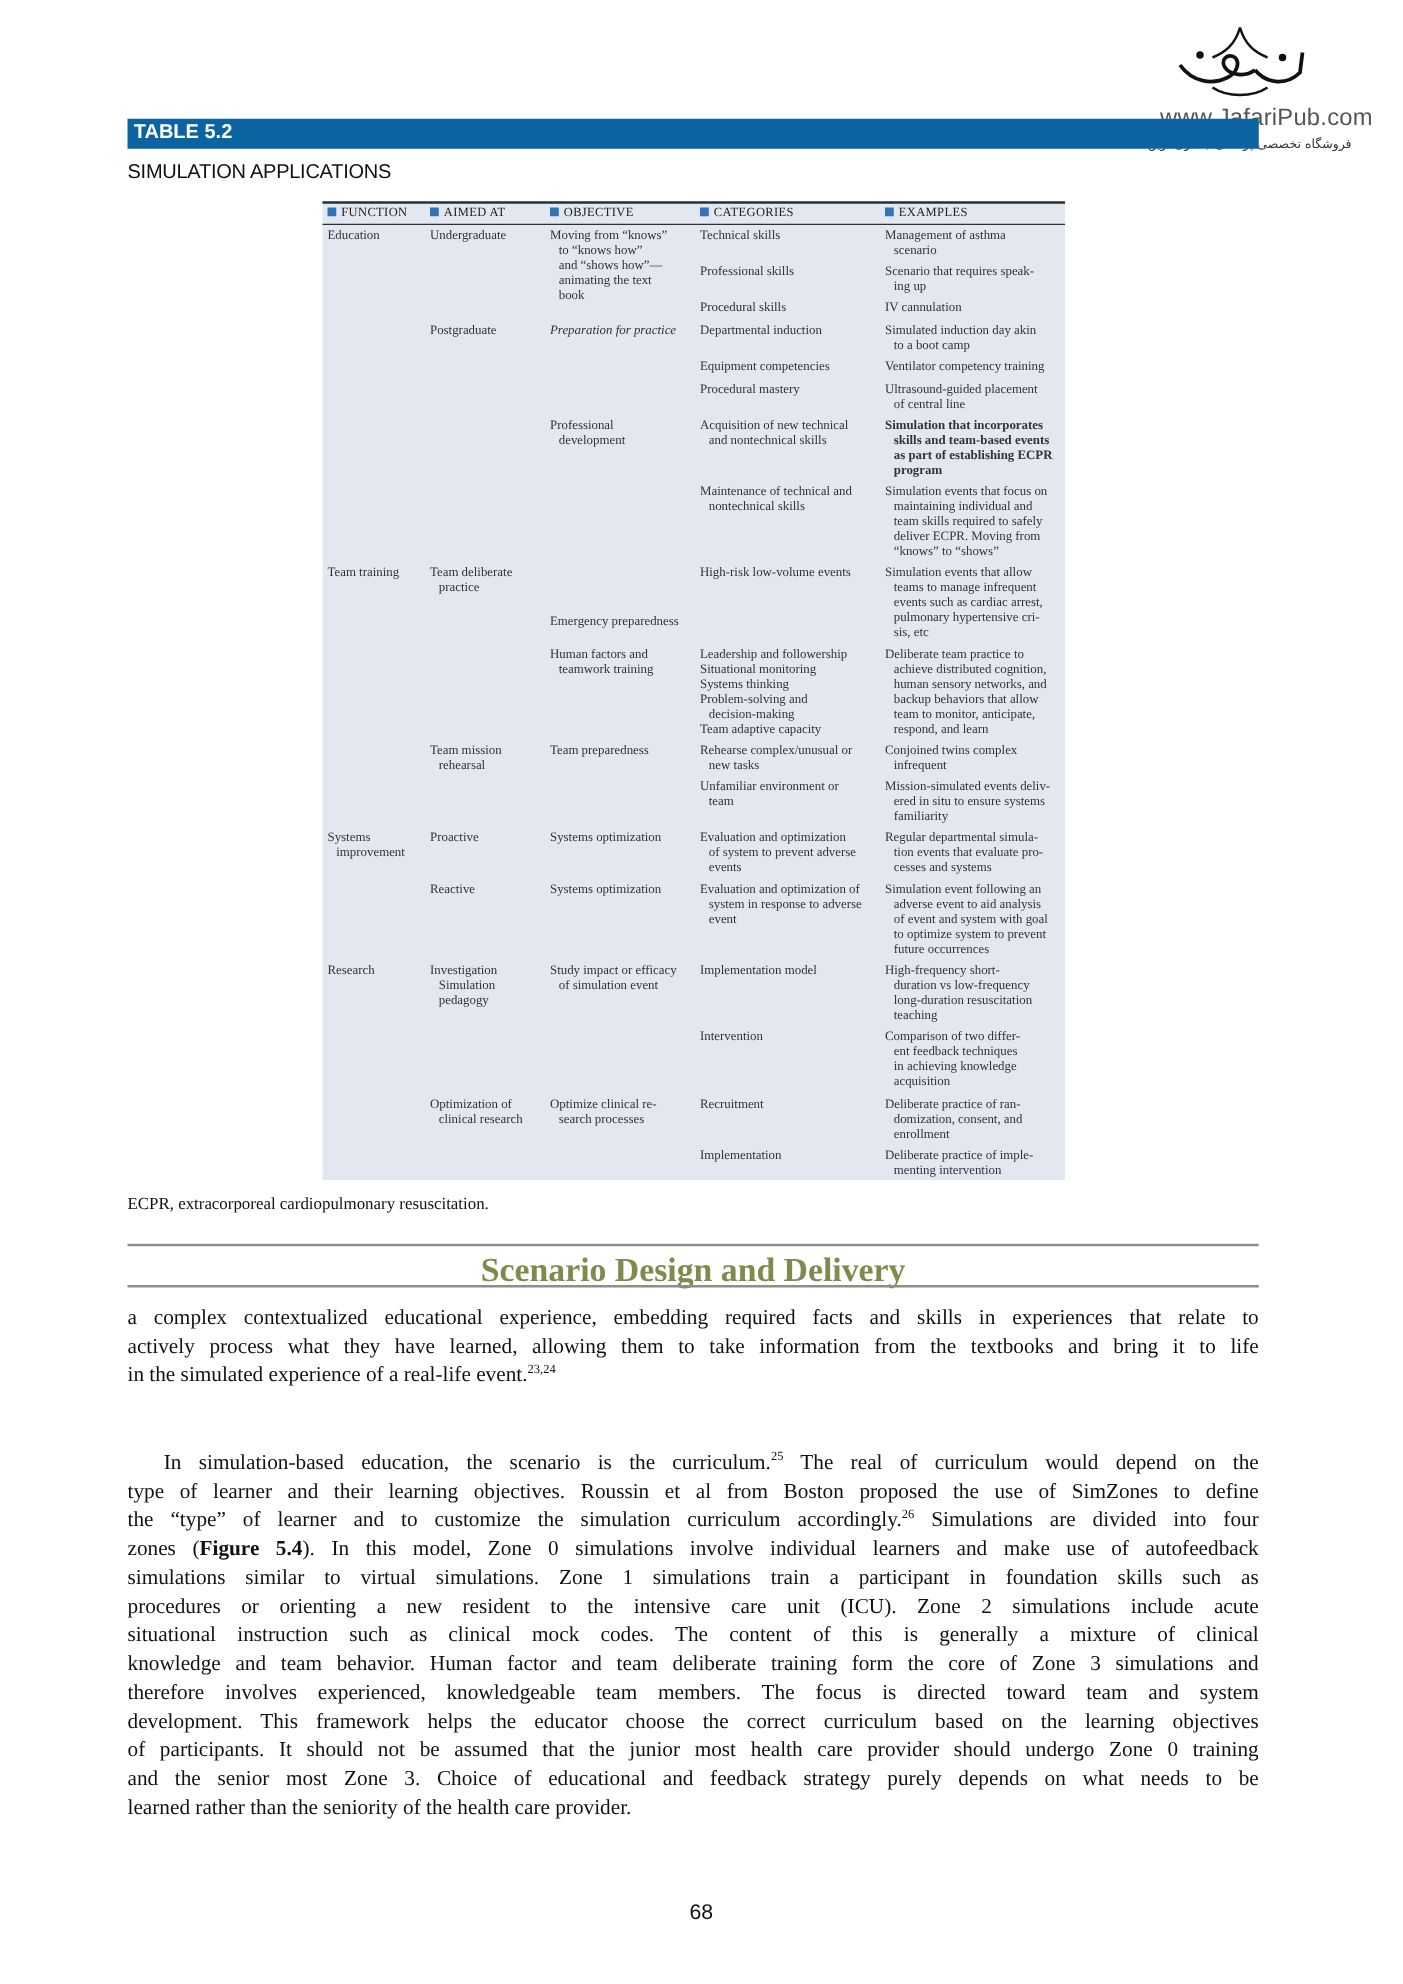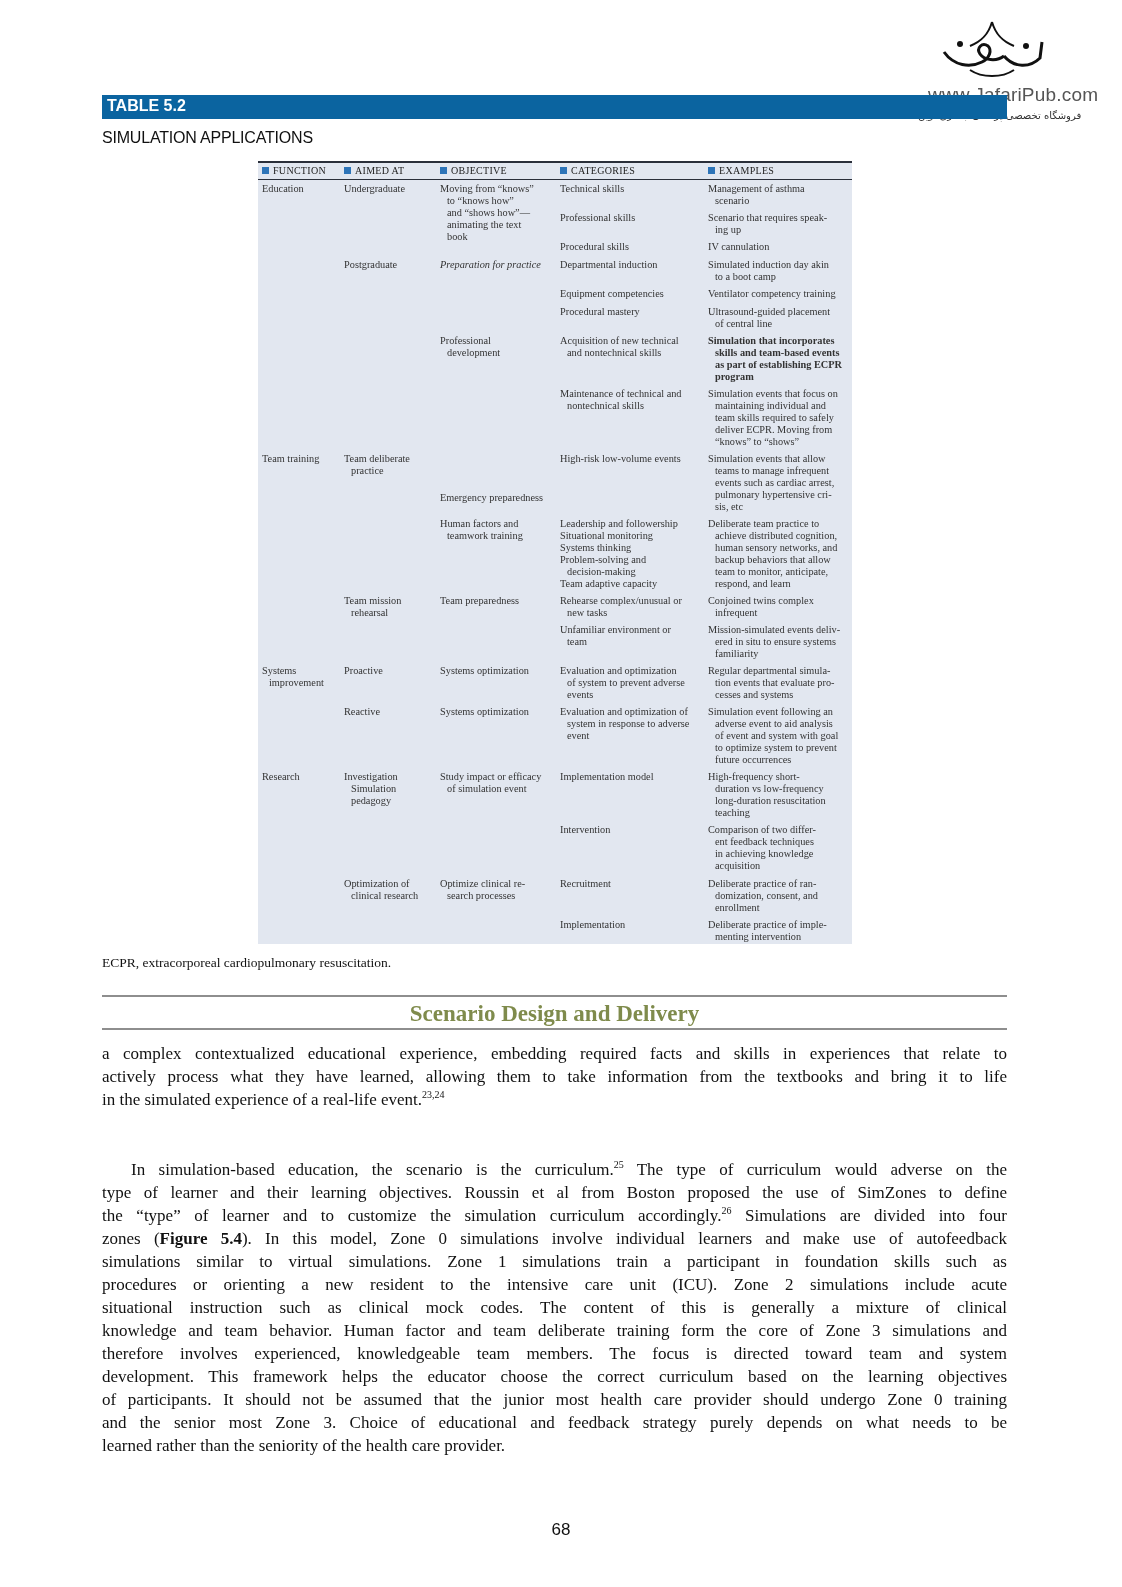--- a/index.html
+++ b/index.html
@@ -18,21 +18,21 @@
   .tbl-wrap { position: absolute; left: 258px; top: 161px; width: 594px; height: 781px; background: #e2e7f0; border-top: 2px solid #2a2f3a; }
   .tbl-head { position: absolute; left: 0; top: 0; width: 594px; height: 16px; border-bottom: 1px solid #2a2f3a; }
   .th { position: absolute; top: 2px; font-size: 10px; letter-spacing: 0.3px; color: #222; white-space: nowrap; }
   .th .sq { display: inline-block; width: 7px; height: 7px; background: #2d74b8; margin-right: 4px; vertical-align: 0px; }
   .c { position: absolute; font-size: 10.3px; line-height: 12px; color: #333; }
   .c .ln { display: block; white-space: nowrap; }
   .c .ind { padding-left: 7px; }
 
   .footnote { position: absolute; left: 102px; top: 955px; font-size: 13.5px; color: #111; }
   .rule { position: absolute; left: 102px; width: 905px; height: 2px; background: #8e8e8e; }
-  .section-title { position: absolute; left: 102px; top: 1001px; width: 905px; text-align: center; font-weight: bold; font-size: 23px; color: #7f8b4c; }
+  .section-title { position: absolute; left: 102px; top: 1001px; width: 905px; text-align: center; font-weight: bold; font-size: 27px; color: #7f8b4c; }
 
   .body-text { position: absolute; left: 102px; width: 905px; font-size: 17px; line-height: 23px; color: #111; text-align: justify; }
   .body-text .line { display: block; height: 23px; white-space: nowrap; text-align-last: justify; overflow: hidden; }
   .body-text .line.last { text-align-last: left; }
   .body-text .indent { padding-left: 29px; }
   sup { font-size: 10px; line-height: 0; vertical-align: 7px; }
 
   .page-num { position: absolute; left: 0; width: 1122px; top: 1520px; text-align: center; font-family: "Liberation Sans", sans-serif; font-size: 17px; color: #111; }
 </style>
 </head>
@@ -349,21 +349,21 @@
 <div class="section-title">Scenario Design and Delivery</div>
 <div class="rule" style="top:1028px"></div>
 
 <div class="body-text" style="top:1042px">
   <span class="line">a complex contextualized educational experience, embedding required facts and skills in experiences that relate to</span>
   <span class="line">actively process what they have learned, allowing them to take information from the textbooks and bring it to life</span>
   <span class="line last"><span>in the simulated experience of a real-life event.</span><sup>23,24</sup></span>
 </div>
 
 <div class="body-text" style="top:1158px">
-  <span class="line indent"><span>In simulation-based education, the scenario is the curriculum.</span><sup>25</sup><span> The type of curriculum would adverse on the</span></span>
+  <span class="line indent"><span>In simulation-based education, the scenario is the curriculum.</span><sup>25</sup><span> The real of curriculum would depend on the</span></span>
   <span class="line">type of learner and their learning objectives. Roussin et al from Boston proposed the use of SimZones to define</span>
   <span class="line"><span>the “type” of learner and to customize the simulation curriculum accordingly.</span><sup>26</sup><span> Simulations are divided into four</span></span>
   <span class="line"><span>zones (</span><b>Figure 5.4</b><span>). In this model, Zone 0 simulations involve individual learners and make use of autofeedback</span></span>
   <span class="line">simulations similar to virtual simulations. Zone 1 simulations train a participant in foundation skills such as</span>
   <span class="line">procedures or orienting a new resident to the intensive care unit (ICU). Zone 2 simulations include acute</span>
   <span class="line">situational instruction such as clinical mock codes. The content of this is generally a mixture of clinical</span>
   <span class="line">knowledge and team behavior. Human factor and team deliberate training form the core of Zone 3 simulations and</span>
   <span class="line">therefore involves experienced, knowledgeable team members. The focus is directed toward team and system</span>
   <span class="line">development. This framework helps the educator choose the correct curriculum based on the learning objectives</span>
   <span class="line">of participants. It should not be assumed that the junior most health care provider should undergo Zone 0 training</span>

